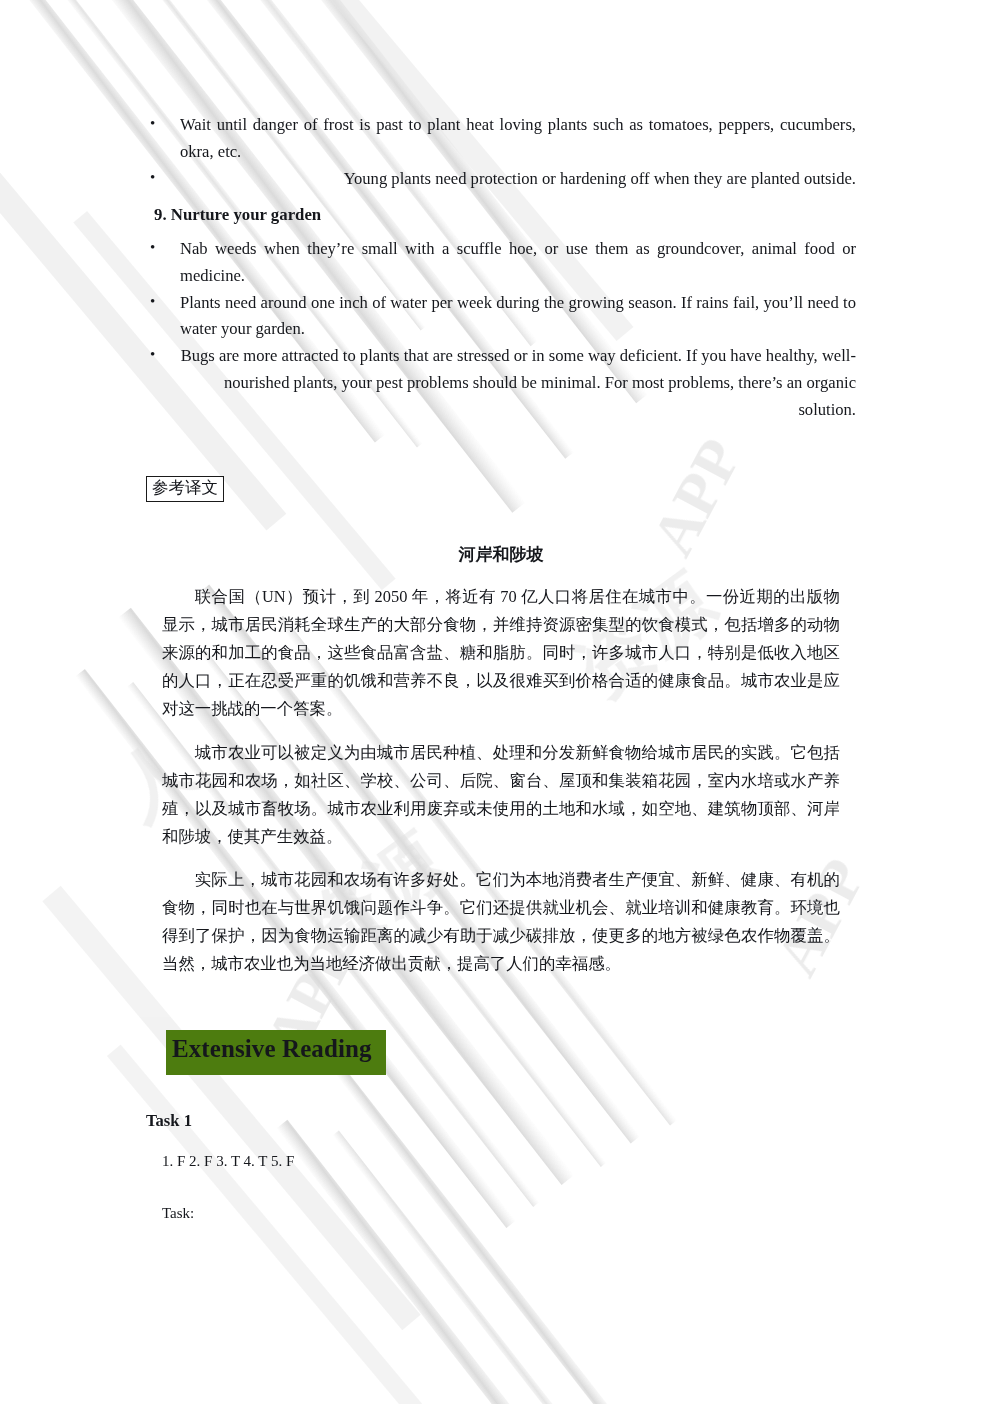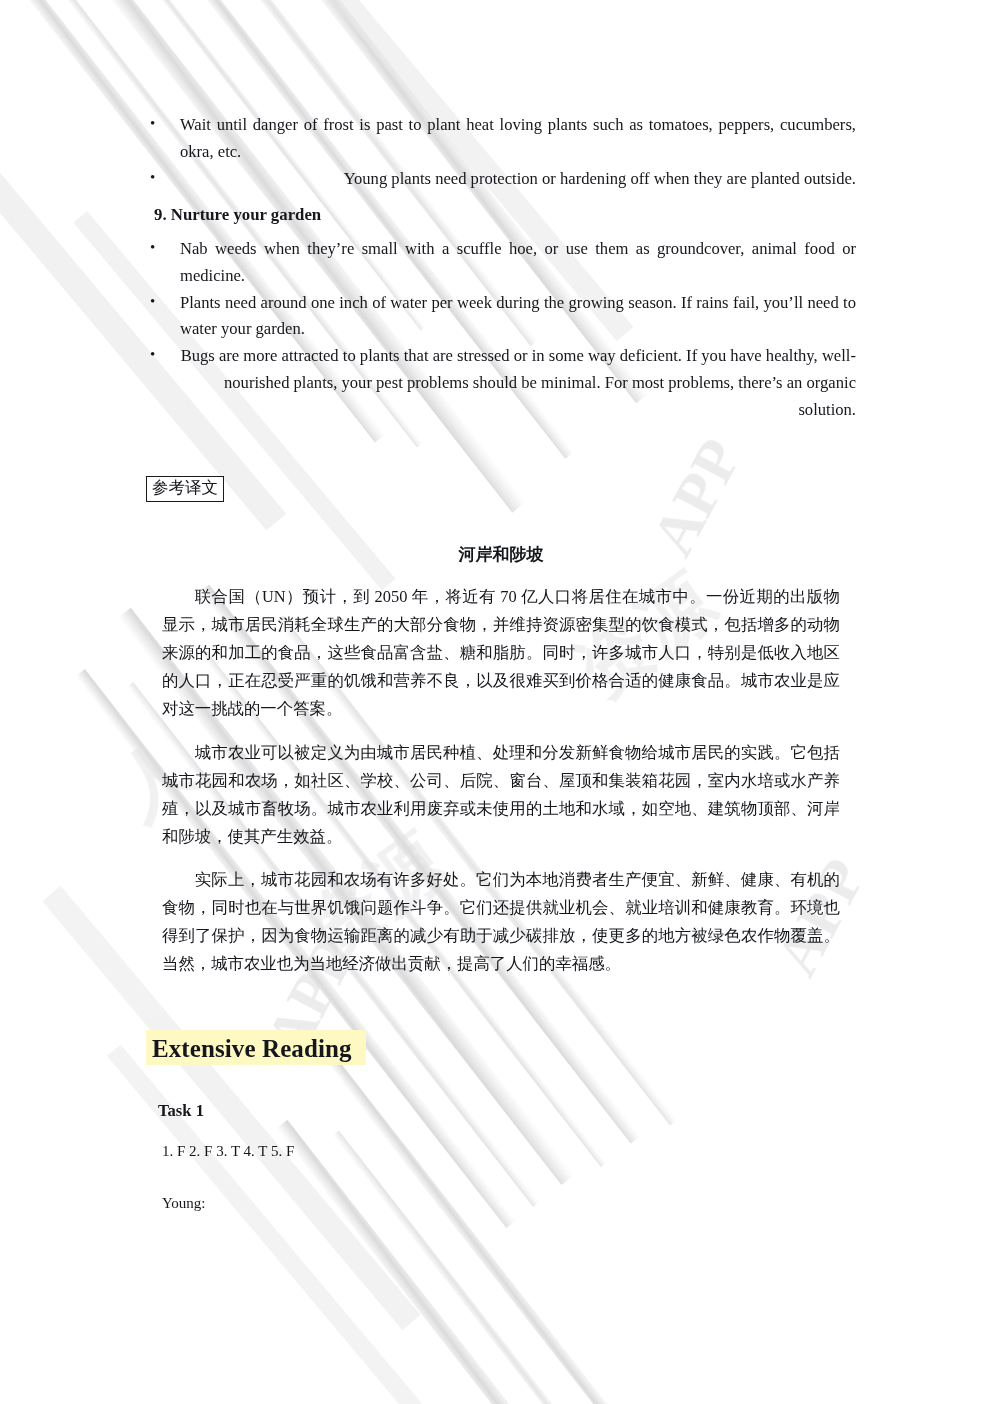--- a/index.html
+++ b/index.html
@@ -99,34 +99,35 @@
     text-align: justify;
     text-justify: inter-ideograph;
     text-indent: 2em;
     margin: 16px;
   }
 
   
   .section-heading-wrap { margin-top: 52px; }
   .section-heading {
     display: inline-block;
-    background: #fef9c3;
+    background: #4d7c0f;
     font-weight: bold;
     font-size: 25px;
     line-height: 1.32;
-    padding: 2px 14px 0 6px;
+    padding: 2px 14px 10px 6px;
     letter-spacing: 0.1px;
+    margin-left: 20px;
   }
 
   .task-block { margin-top: 34px; }
   .task-title {
     font-weight: bold;
     font-size: 16.6px;
     line-height: 1.5;
-    margin: 12px;
+    margin: 0;
   }
   .task-body {
     font-size: 15px;
     line-height: 1.5;
     margin: 16px;
   }
   .task-block.second { margin-top: 30px; }
 </style>
 </head>
 <body>
@@ -219,17 +220,17 @@
     <div class="section-heading-wrap">
       <span class="section-heading">Extensive Reading</span>
     </div>
 
     <div class="task-block">
       <p class="task-title">Task 1</p>
       <p class="task-body">1. F 2. F 3. T 4. T 5. F</p>
     </div>
 
     <div class="task-block second">
-      <p class="task-body">Young:</p>
+      <p class="task-body">Task:</p>
     </div>
 
   </div>
 </div>
 
 </body></html>

